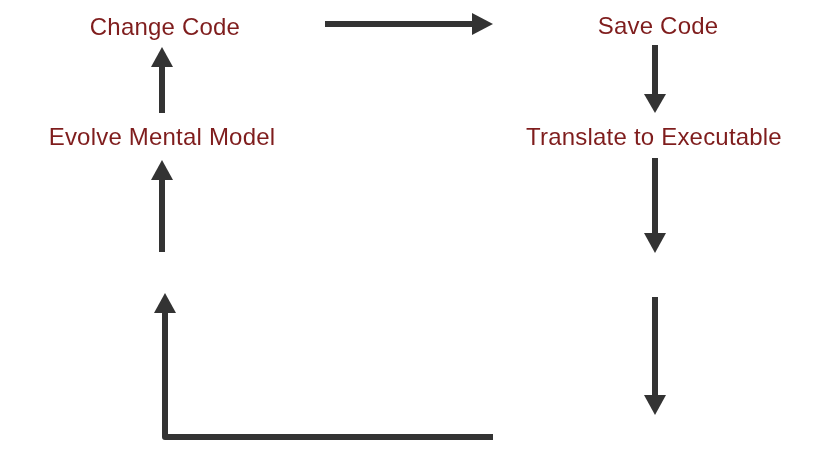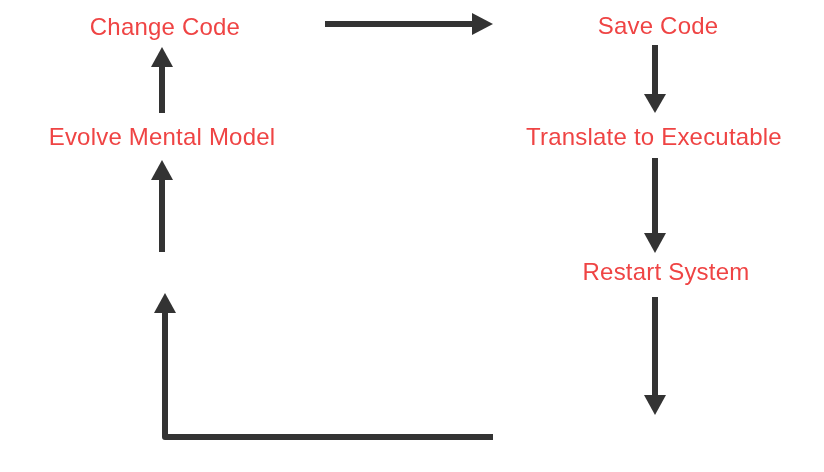--- a/index.html
+++ b/index.html
@@ -21,21 +21,21 @@
       top: 0;
       width: 824px;
       height: 472px;
     }
     .node-label {
       position: absolute;
       transform: translate(-50%, -50%);
       white-space: nowrap;
       font-size: 24px;
       line-height: 1.2;
-      color: #ef4444;
+      color: #7f1d1d;
       font-weight: 400;
       letter-spacing: 0.2px;
     }
     .n-change-code        { left: 165px; top: 27px;  }
     .n-save-code          { left: 658px; top: 26px; text-align: right;  }
     .n-evolve-mental      { left: 162px; top: 137px; }
     .n-translate-exec     { left: 654px; top: 137px; }
     .n-observe-behavior   { left: 165px; top: 273px; }
     .n-restart-system     { left: 666px; top: 272px; }
     .n-restore-state      { left: 661px; top: 438px; }
@@ -85,16 +85,15 @@
 
   <div class="node-label n-change-code">Change Code</div>
 
   <div class="node-label n-save-code">Save Code</div>
 
   <div class="node-label n-translate-exec">Translate to Executable</div>
 
   <div class="node-label n-evolve-mental">Evolve Mental Model</div>
 
 
-  <div class="node-label n-restart-system">Restart System</div>
 
 
 </div>
 
 </body></html>

